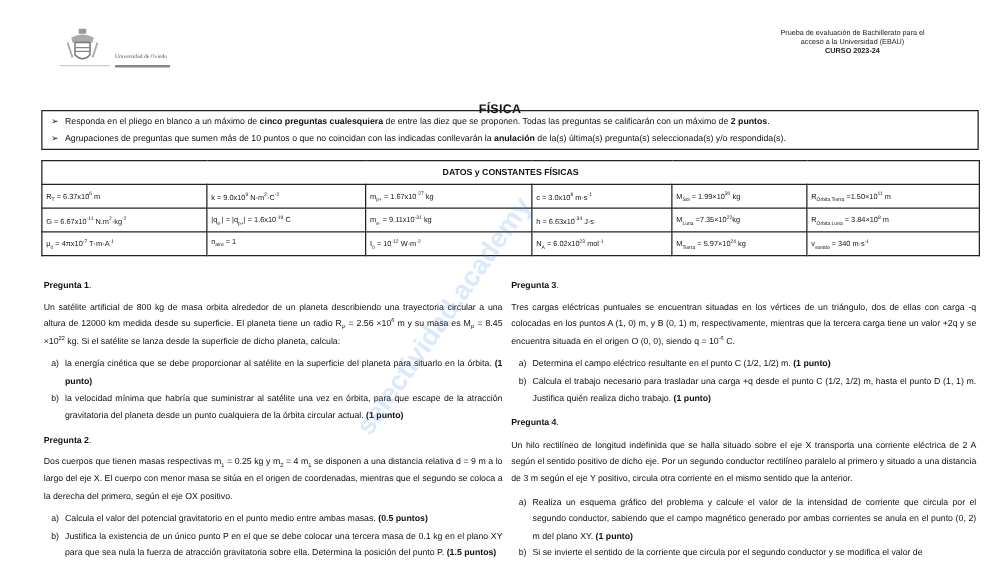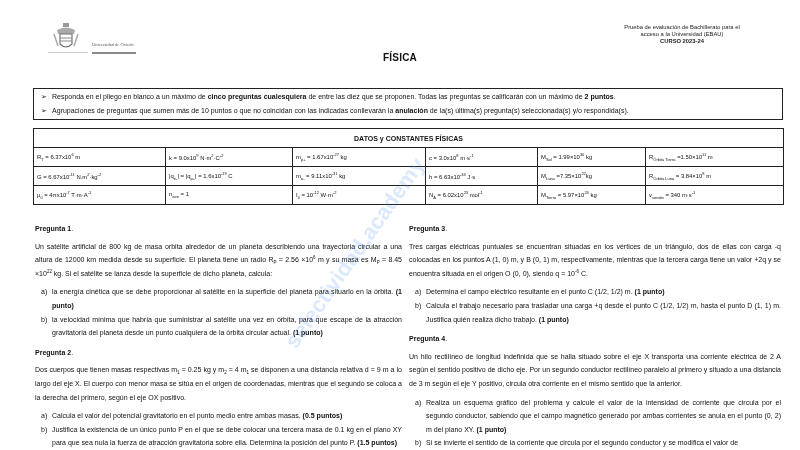--- a/index.html
+++ b/index.html
@@ -4,21 +4,21 @@
 <style>
   html, body { margin:0; padding:0; background:#fff; }
   body { width:800px; height:450px; overflow:hidden; position:relative; font-family:"Liberation Sans", sans-serif; color:#111; }
   .logo { position:absolute; left:48px; top:20px; width:90px; height:34px; }
   .logo-crest { position:absolute; left:4px; top:2px; width:28px; height:30px; }
   .logo-text { position:absolute; left:44px; top:22px; font-family:"Liberation Serif", serif; font-size:4.5px; color:#555; white-space:nowrap; }
   .logo-line1 { position:absolute; left:0; top:52px; width:40px; height:1px; background:#ccc; }
   .logo-line2 { position:absolute; left:92px; top:52px; width:44px; height:1.5px; background:#888; }
   .header-right { position:absolute; left:582px; top:24px; width:200px; text-align:center; font-size:5.8px; line-height:7.2px; color:#222; }
   .header-right .course { font-weight:bold; }
-  .title { position:absolute; left:0; width:800px; top:52px; text-align:center; font-weight:bold; font-size:10px; letter-spacing:0.2px; }
+  .title { position:absolute; left:0; width:800px; top:82px; text-align:center; font-weight:bold; font-size:10px; letter-spacing:0.2px; }
   .instr-box { position:absolute; left:33px; top:88px; width:750px; height:32px; border:1px solid #222; box-sizing:border-box; }
   .instr { position:absolute; left:7px; font-size:7px; white-space:nowrap; color:#111; }
   .instr .arrow { display:inline-block; width:8px; font-size:7px; margin-right:3px; }
   .instr b { font-weight:bold; }
   .const-table { position:absolute; left:33px; top:128px; width:750px; border-collapse:collapse; font-size:5.9px; table-layout:fixed; }
   .const-table td { border:1px solid #222; height:18px; padding:0 3px; white-space:nowrap; overflow:hidden; }
   .const-table .hdr { text-align:center; font-weight:bold; font-size:7px; height:18px; }
   .const-table sup, .const-table sub { font-size:4px; }
   .col-left { position:absolute; left:35px; top:222px; width:367px; font-size:7px; line-height:13.6px; }
   .col-right { position:absolute; left:409px; top:222px; width:372px; font-size:7px; line-height:13.6px; }

